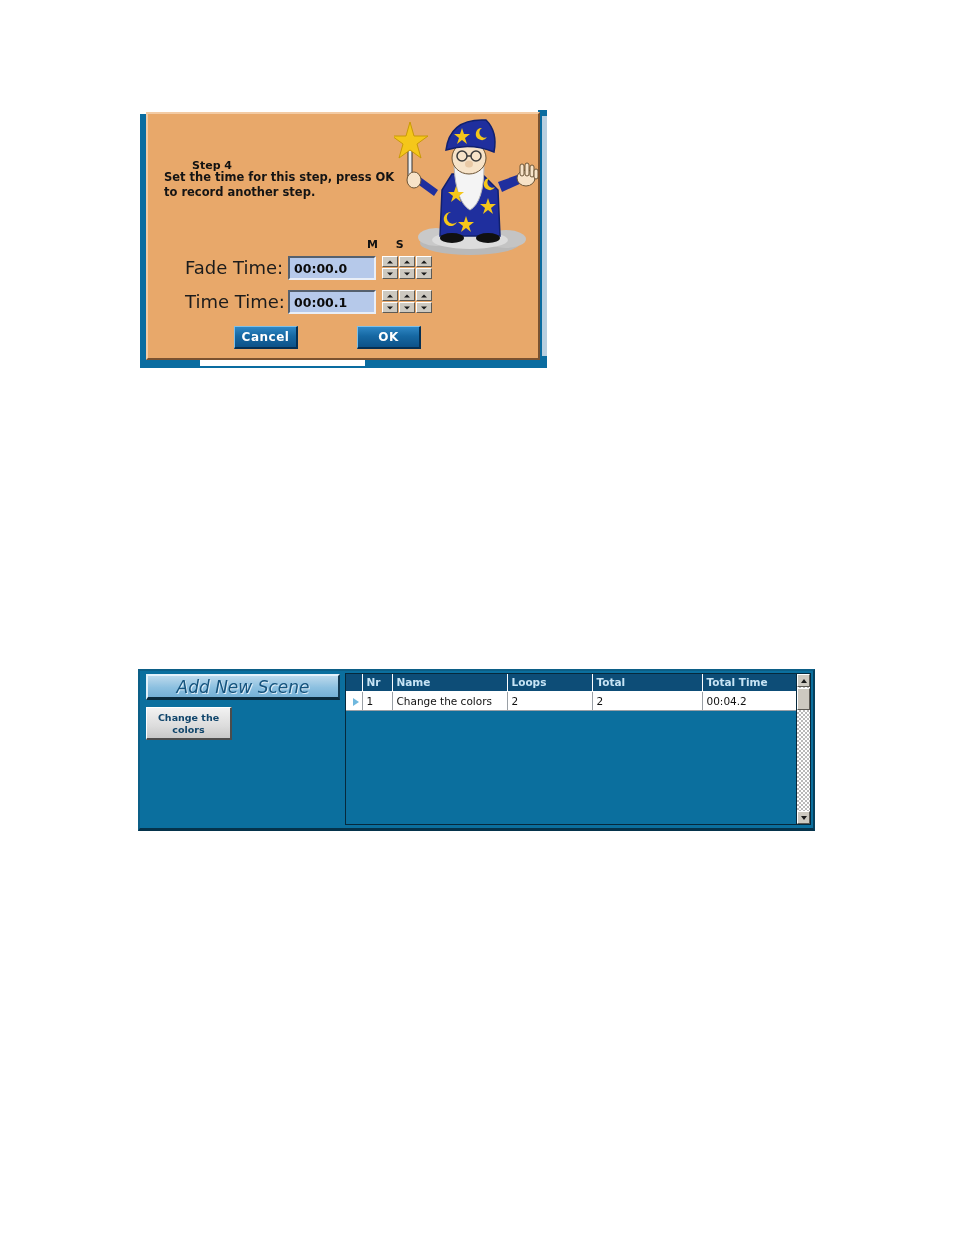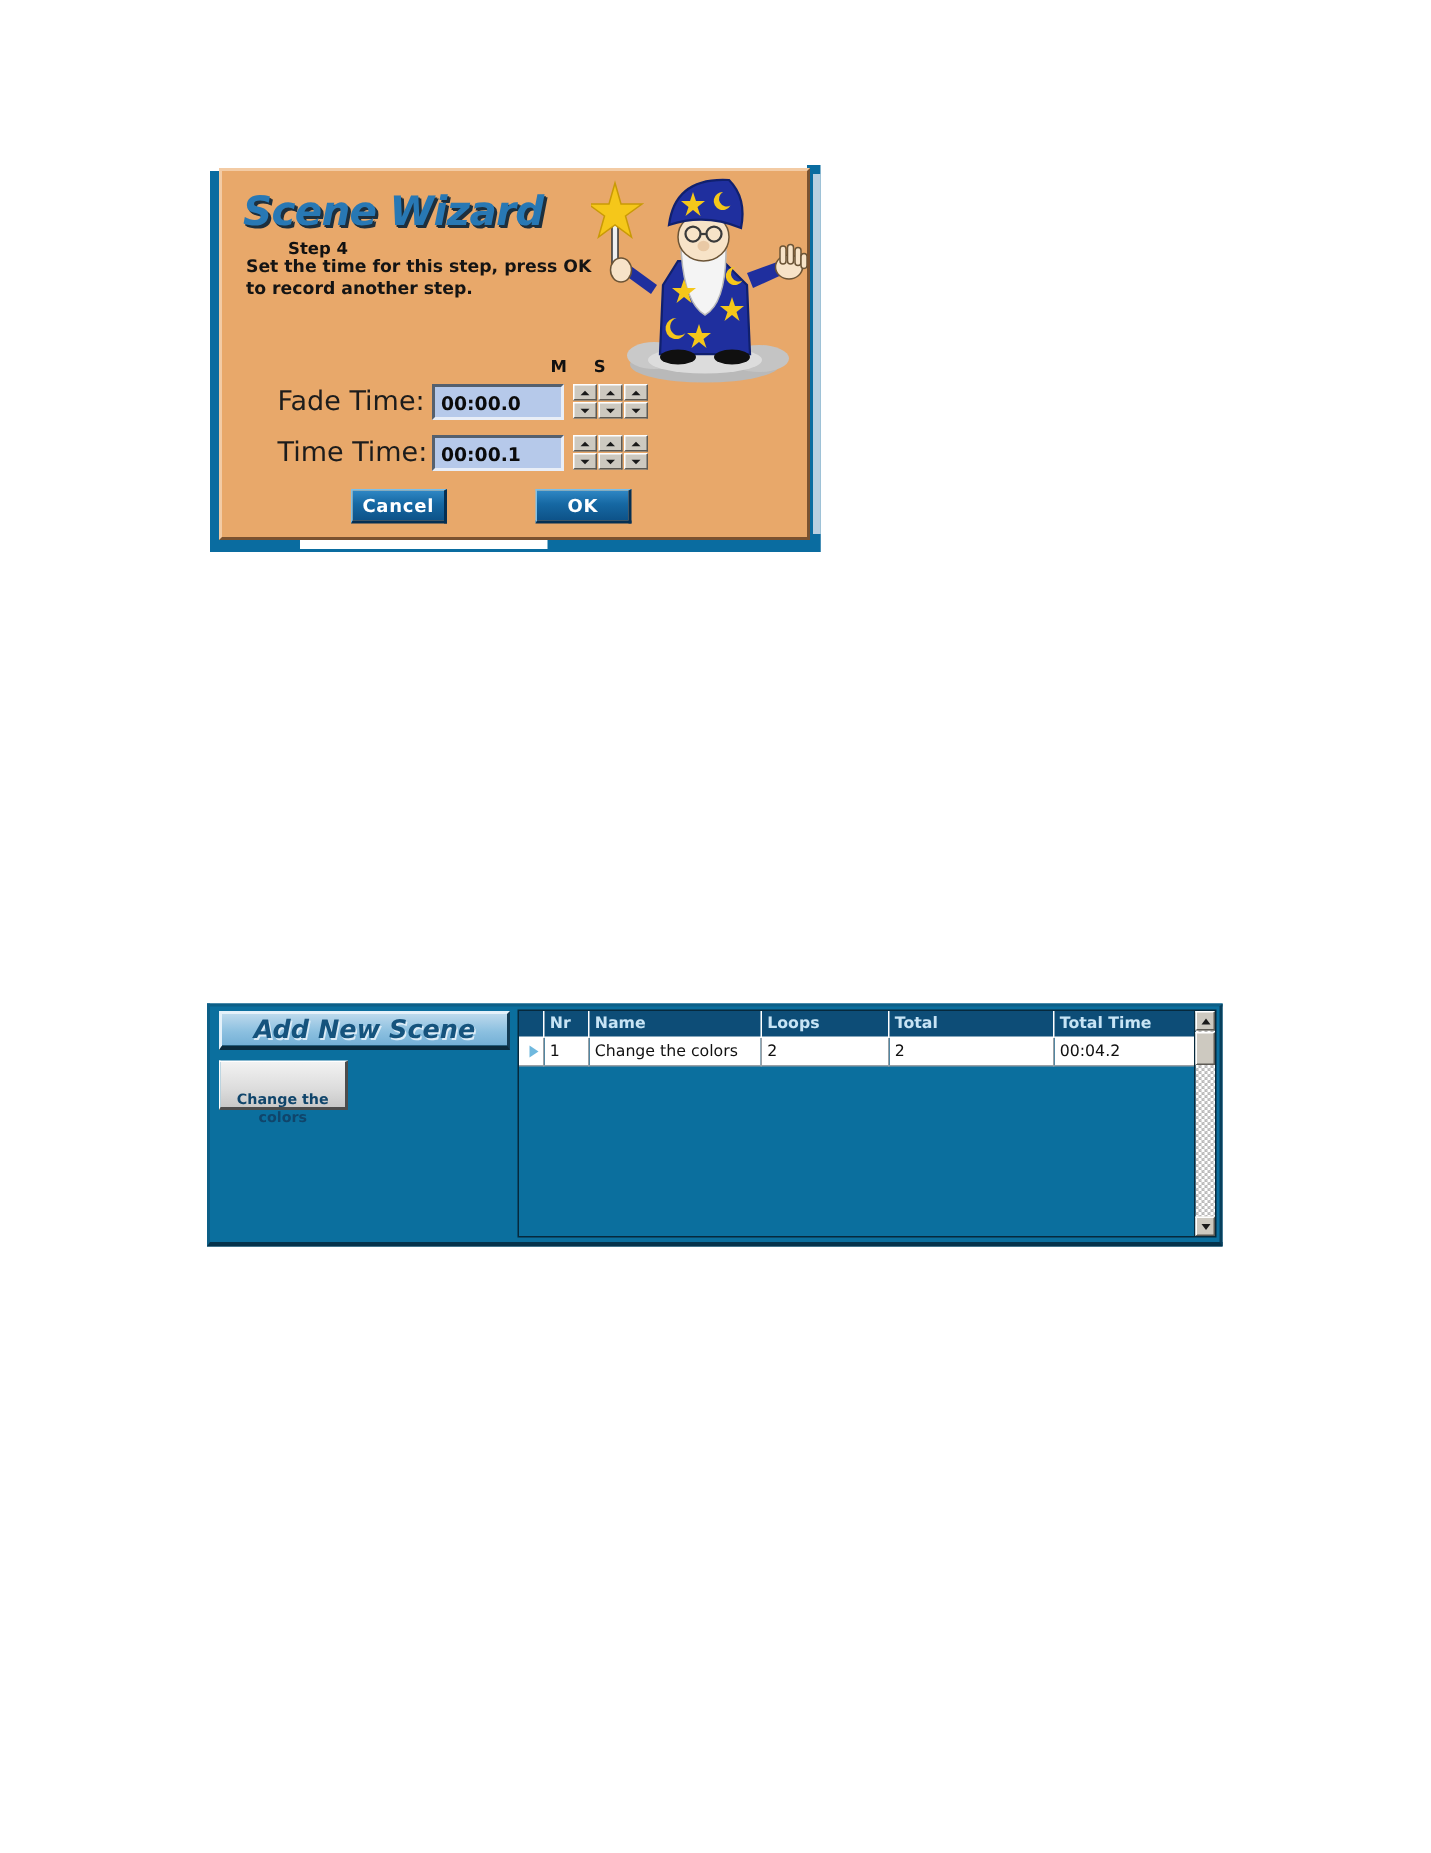--- a/index.html
+++ b/index.html
@@ -249,21 +249,21 @@
     height: 26px;
     background: linear-gradient(180deg,#bcd9ec 0%, #8cc0e0 55%, #74b0d6 100%);
     border-top: 2px solid #e4f1fa;
     border-left: 2px solid #e4f1fa;
     border-right: 2px solid #123b55;
     border-bottom: 3px solid #0a2b3e;
     box-sizing: border-box;
     text-align: center;
     font-family: "DejaVu Sans", sans-serif;
     font-size: 17px;
-    font-weight: bold;
+    font-weight: normal;
     font-style: italic;
     color: #15537d;
     line-height: 22px;
     text-shadow: 1px 1px 0 #dcecf7;
     letter-spacing: 0px;
   }
   #btn-change-colors {
     position: absolute;
     left: 6px;
     top: 36px;
@@ -274,21 +274,21 @@
     border-left: 1px solid #ffffff;
     border-right: 2px solid #4c4c4c;
     border-bottom: 2px solid #4c4c4c;
     box-sizing: border-box;
     text-align: center;
     font-family: "DejaVu Sans", sans-serif;
     font-size: 9.5px;
     font-weight: bold;
     color: #10456b;
     line-height: 12px;
-    padding-top: 20px;
+    padding-top: 4px;
     white-space: pre-line;
   }
 
   
   .scene-grid {
     position: absolute;
     left: 205px;
     top: 2px;
     width: 466px;
     height: 152px;
@@ -409,21 +409,20 @@
 
 <div id="figure-wizard">
 
   <div class="bg-window" id="bg-left"></div>
   <div class="bg-window" id="bg-right"></div>
   <div class="bg-window" id="bg-bottom"></div>
   <div id="bg-right-panel"></div>
 
   <div class="wizard-dialog">
 
-    <div class="wiz-title">Scene Wizard</div>
 
     <div class="wiz-step">Step 4</div>
 
     <div class="wiz-instructions">Set the time for this step, press OK
 to record another step.</div>
 
     <div class="wizard-art">
       <svg width="146" height="146" viewBox="0 0 146 146" xmlns="http://www.w3.org/2000/svg">
 
         <ellipse cx="76" cy="127" rx="50" ry="12" fill="#b9b9b9"></ellipse>

